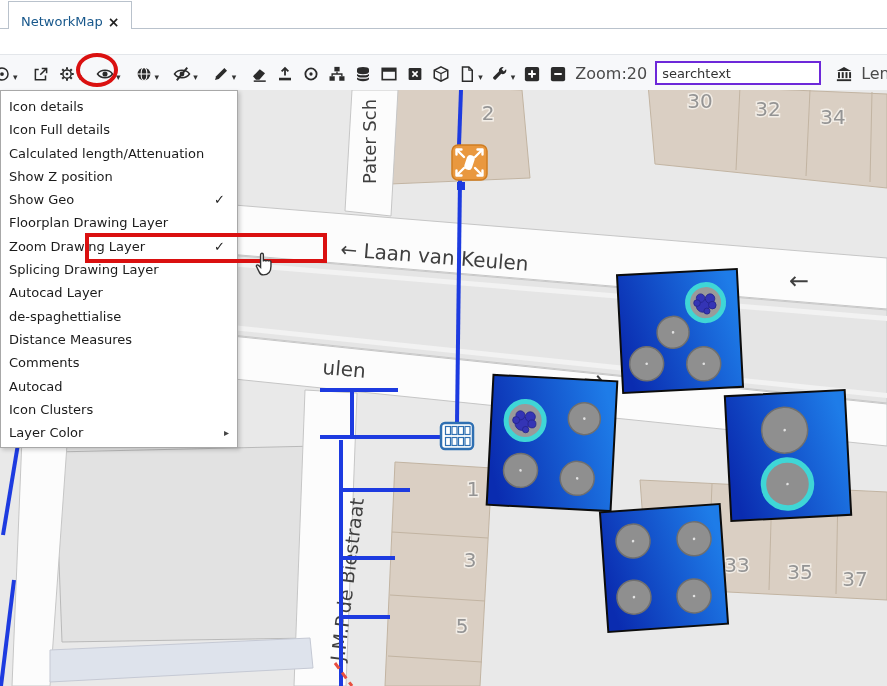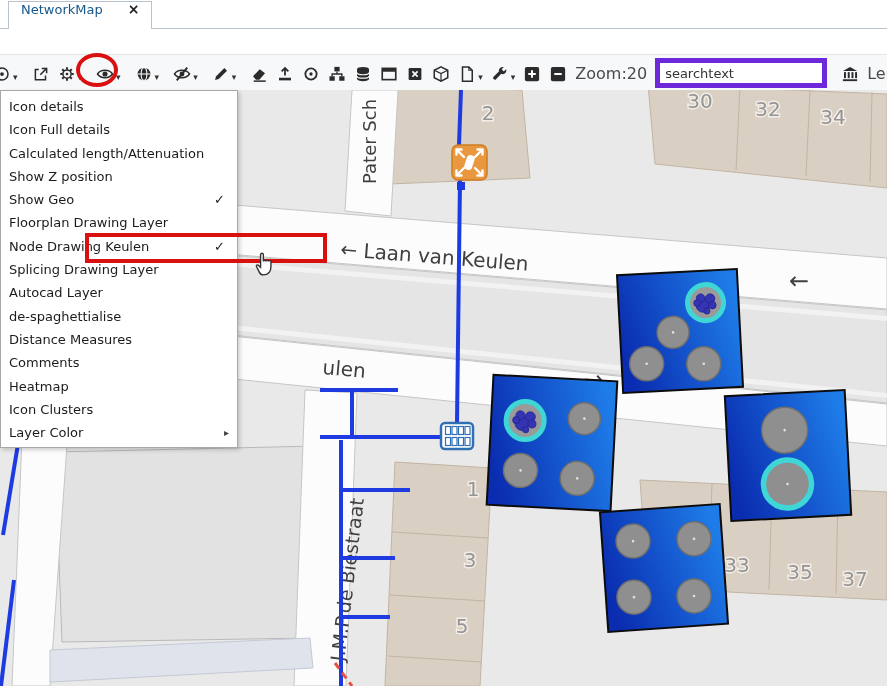--- a/index.html
+++ b/index.html
@@ -1,33 +1,33 @@
 <!DOCTYPE html>
 <html><head>
 <meta charset="utf-8">
 <style>
   html,body{margin:0;padding:0;background:#fff;}
   #app{position:relative;width:887px;height:686px;overflow:hidden;
        font-family:"DejaVu Sans","Liberation Sans",sans-serif;background:#fff;}
   
   .tabbar{position:absolute;left:0;top:0;width:887px;height:28px;background:#fff;
           border-bottom:1px solid #b9c2cc;}
-  .tab{position:absolute;left:8px;top:1px;height:27px;display:flex;align-items:flex-start;
-       gap:25px;padding:0 12px;background:#fff;border:1px solid #b9c2cc;border-bottom:none;}
+  .tab{position:absolute;left:8px;top:1px;height:27px;display:flex;align-items:flex-end;
+       gap:5px;padding:0 12px;background:#fff;border:1px solid #b9c2cc;border-bottom:none;}
   .tab-title{color:#17578b;font-size:13px;}
   .tab-close{color:#222;font-size:14px;font-weight:bold;line-height:1;cursor:default;}
   
   .toolbar{position:absolute;left:0;top:54px;width:887px;height:36px;background:#f7f8fa;
            border-top:1px solid #e3e6ea;border-bottom:1px solid #c9cdd3;
            display:flex;align-items:center;overflow:hidden;}
   .tbtn{display:flex;align-items:flex-end;padding:2px 2px;margin-right:4px;height:20px;}
   .tbtn svg{display:block;}
   .caret{font-size:9px;color:#333;margin-left:2px;line-height:12px;}
   .tb-label{font-size:16px;color:#4a4a4a;margin:0 4px 0 2px;white-space:nowrap;}
-  .tb-input{width:152px;height:18px;border:5px solid #6d28d9;background:#fff;font-size:13px;
+  .tb-input{width:152px;height:18px;border:2px solid #6d28d9;background:#fff;font-size:13px;
             color:#333;padding:1px 5px;font-family:"DejaVu Sans",sans-serif;margin:0 4px;}
   
   .map-wrap{position:absolute;left:0;top:90px;width:887px;height:596px;}
   
   .menu{position:absolute;left:83px;top:90px;width:238px;height:358px;background:#fff;
         border:1px solid #a8a8a8;box-shadow:2px 2px 4px rgba(0,0,0,.18);
         box-sizing:border-box;padding:4px 0;z-index:20;}
   .menu-item{position:relative;height:23.3px;line-height:23.3px;padding-left:8px;
              font-size:13px;color:#1b1b1b;white-space:nowrap;cursor:default;}
   .menu-check{position:absolute;right:12px;top:0;font-size:13px;color:#222;}
@@ -417,27 +417,27 @@
 </svg>
 
   
   <div class="menu" id="menu" style="left:0;top:0;">
         <div class="menu-item"><span>Icon details</span></div>
         <div class="menu-item"><span>Icon Full details</span></div>
         <div class="menu-item"><span>Calculated length/Attenuation</span></div>
         <div class="menu-item"><span>Show Z position</span></div>
         <div class="menu-item"><span>Show Geo</span><span class="menu-check">✓</span></div>
         <div class="menu-item"><span>Floorplan Drawing Layer</span></div>
-        <div class="menu-item"><span>Node Drawing Keulen</span><span class="menu-check">✓</span></div>
+        <div class="menu-item"><span>Zoom Drawing Layer</span><span class="menu-check">✓</span></div>
         <div class="menu-item"><span>Splicing Drawing Layer</span></div>
         <div class="menu-item"><span>Autocad Layer</span></div>
         <div class="menu-item"><span>de-spaghettialise</span></div>
         <div class="menu-item"><span>Distance Measures</span></div>
         <div class="menu-item"><span>Comments</span></div>
-        <div class="menu-item"><span>Heatmap</span></div>
+        <div class="menu-item"><span>Autocad</span></div>
         <div class="menu-item"><span>Icon Clusters</span></div>
         <div class="menu-item"><span>Layer Color</span><span class="menu-sub">▸</span></div>
       </div>
 </div>
 
 <div class="red-ellipse"></div>
 <div class="red-rect"></div>
 
 <div class="cursor">
   <svg width="26" height="30" viewBox="0 0 24 28">

